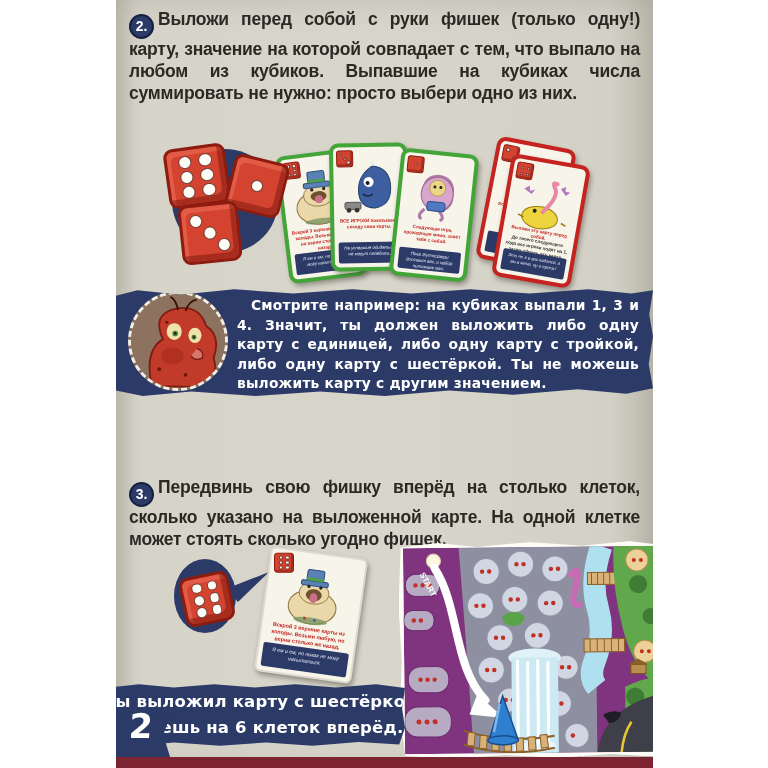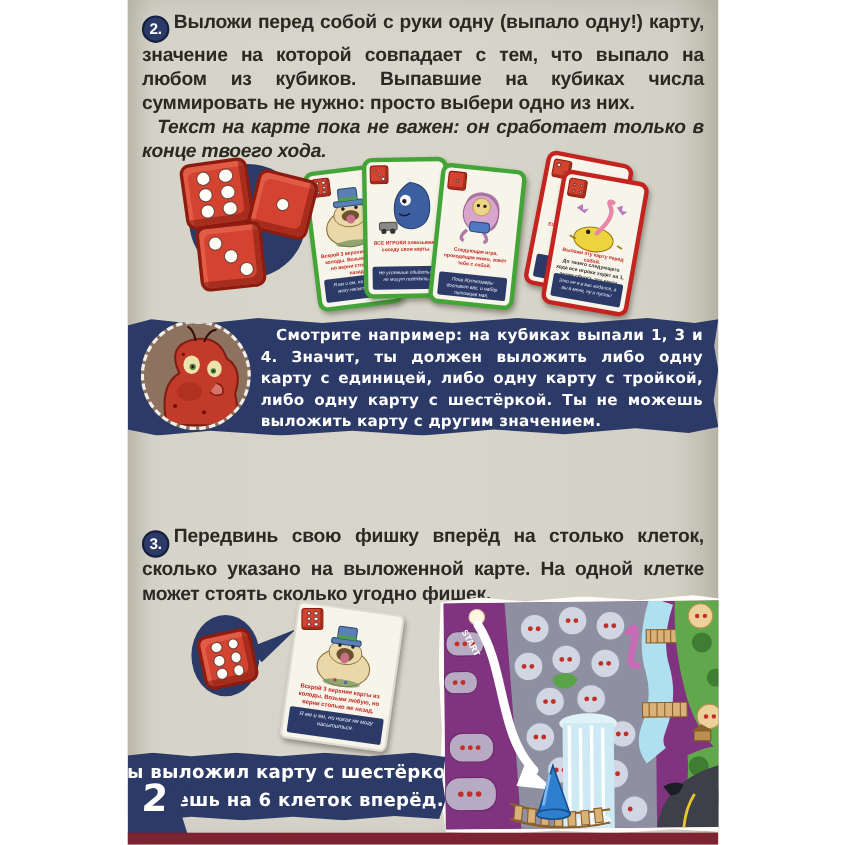--- a/index.html
+++ b/index.html
@@ -81,22 +81,21 @@
 </style>
 </head>
 <body>
 
 <div class="stage">
   <div class="page">
 
     <div class="para" style="top:9px;">
       <span class="num-badge">
           <span>2.</span>
-        </span><span>Выложи перед собой с руки одну </span><b>(выпало одну!)</b><span> карту, значение на которой совпадает с тем, что выпало на любом из кубиков. Выпавшие на кубиках числа суммировать не нужно: просто выбери одно из них.</span>
-      <div class="note">Текст на карте пока не важен: он сработает только в конце твоего хода.</div>
+        </span><span>Выложи перед собой с руки фишек </span><b>(только одну!)</b><span> карту, значение на которой совпадает с тем, что выпало на любом из кубиков. Выпавшие на кубиках числа суммировать не нужно: просто выбери одно из них.</span>
     </div>
 
     <div class="blob" style="left:56px;top:149px;width:106px;height:104px;"></div>
     <div class="die-face" style="left:50px;top:146px;width:56px;height:54px;transform:rotate(-8deg);z-index:2;">
         <span class="pip" style="left: 32%; top: 22%;"></span>
         <span class="pip" style="left: 32%; top: 50%;"></span>
         <span class="pip" style="left: 32%; top: 78%;"></span>
         <span class="pip" style="left: 68%; top: 22%;"></span>
         <span class="pip" style="left: 68%; top: 50%;"></span>
         <span class="pip" style="left: 68%; top: 78%;"></span>

